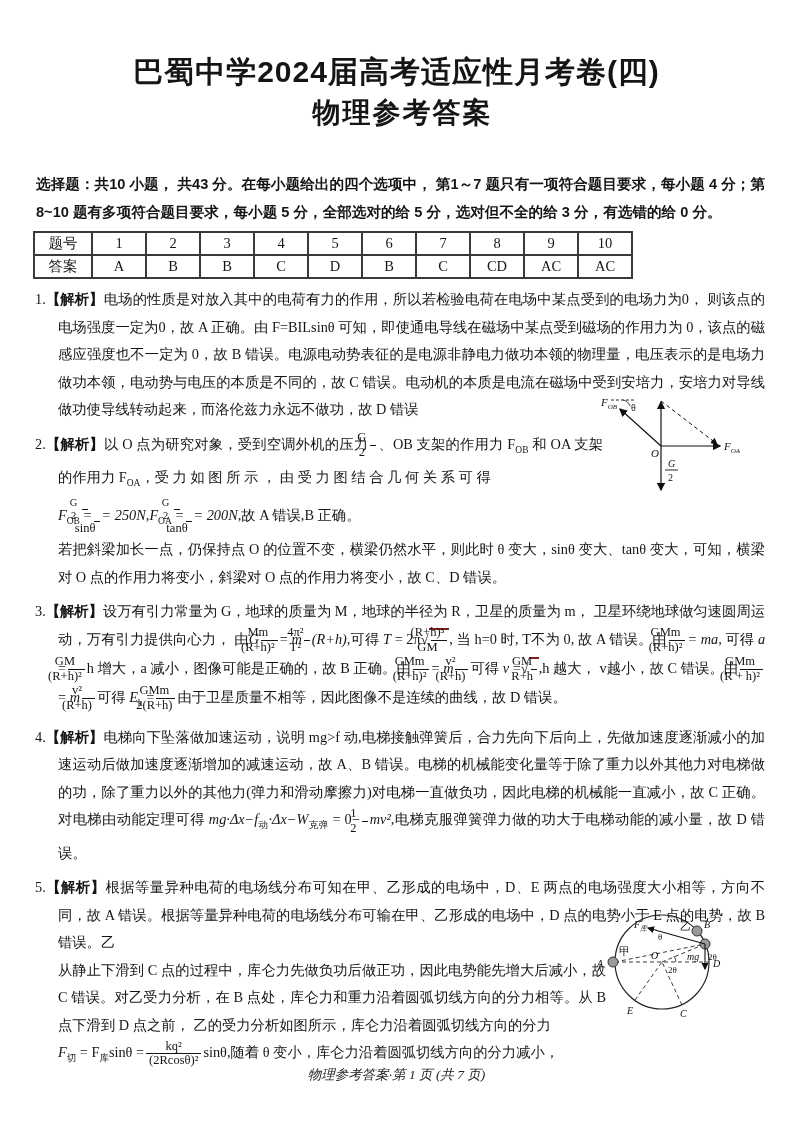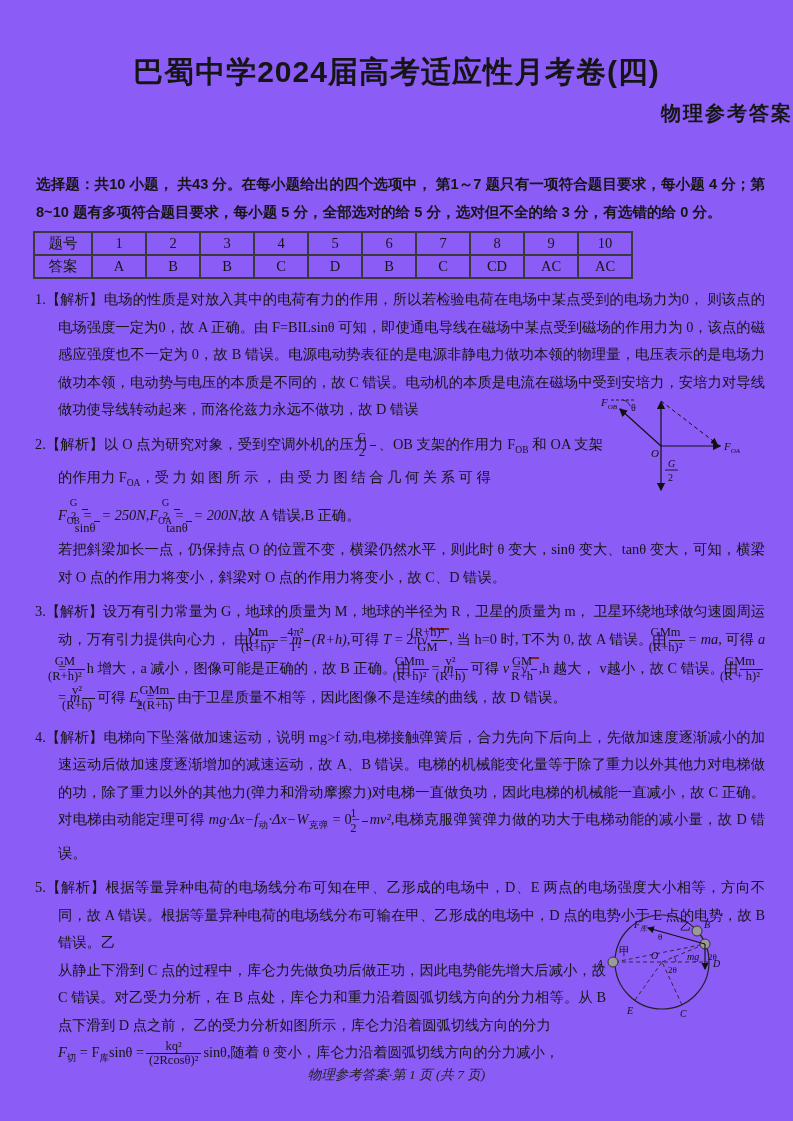--- a/index.html
+++ b/index.html
@@ -1,47 +1,47 @@
 <!DOCTYPE html>
 <html><head>
 <meta charset="utf-8">
 <style>
   html,body { margin:0; padding:0; background:#e8e8e8; }
   .page {
     position:relative; width:793px; height:1121px; margin:0 auto;
-    background:#8b5cf6; color:#151515; overflow:hidden;
+    background:#ffffff; color:#151515; overflow:hidden;
     font-family:"Liberation Serif", serif;
   }
   .title {
     padding-top:54px; text-align:center;
     font-family:"Liberation Sans", sans-serif; font-weight:bold;
     font-size:30px; line-height:36px; letter-spacing:1px;
   }
   .subtitle {
-    margin-top:6px; text-align:right;
+    margin-top:6px; text-align:center;
     font-family:"Liberation Sans", sans-serif; font-weight:bold;
-    font-size:20px; line-height:34px; letter-spacing:2px;margin-left:12px;
+    font-size:28px; line-height:34px; letter-spacing:2px;margin-left:12px;
   }
   .intro {
     margin:40px 28px 0 36px;
     font-family:"Liberation Sans", sans-serif; font-weight:bold;
     font-size:14.6px; line-height:28px; text-align:justify;
   }
   table.ans { border-collapse:collapse; margin:5px 12px 0 33px; }
   table.ans td {
     border:2px solid #3a3a3a; text-align:center;
     font-size:14.5px; height:21px; padding:0;
   }
   td.hcell { width:56px; }
   td.ncell { width:52px; }
   .sol {
     margin:7px 28px 0 35px; font-size:14.3px; line-height:27.5px;
     text-align:justify; padding-left:23px; text-indent:-23px;
   }
-  .sol .tag { font-family:"Liberation Sans", sans-serif; font-weight:normal; }
+  .sol .tag { font-family:"Liberation Sans", sans-serif; font-weight:bold; }
   .cont { text-indent:0; }
   .narrow2 { width:545px; }
   .narrow5 { width:548px; text-indent:0; }
   i.v { font-style:italic; }
   sub.s { font-size:9.5px; }
   .fr { display:inline-block; vertical-align:middle; text-align:center;
         line-height:1.1; font-size:12.5px; margin:0 2px; }
   .fr .n { display:block; border-bottom:1px solid #151515; padding:0 3px; }
   .fr .d { display:block; padding:0 3px; }
   .fr .fr { font-size:10.5px; margin:0; }

